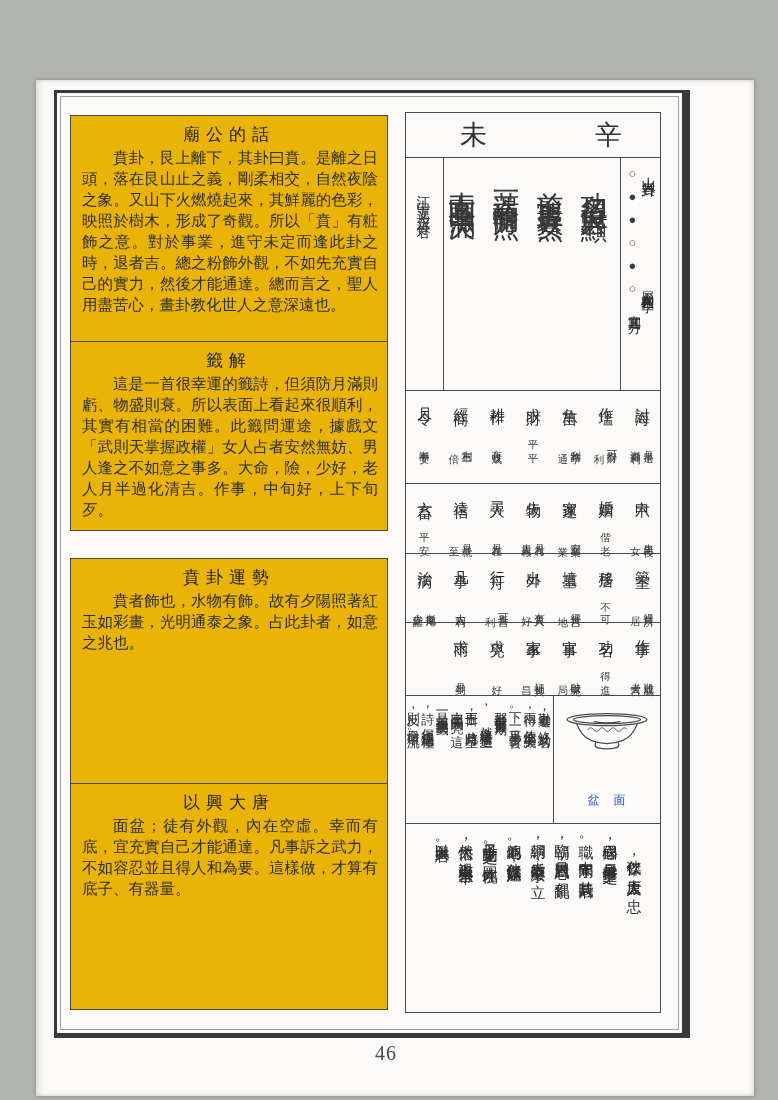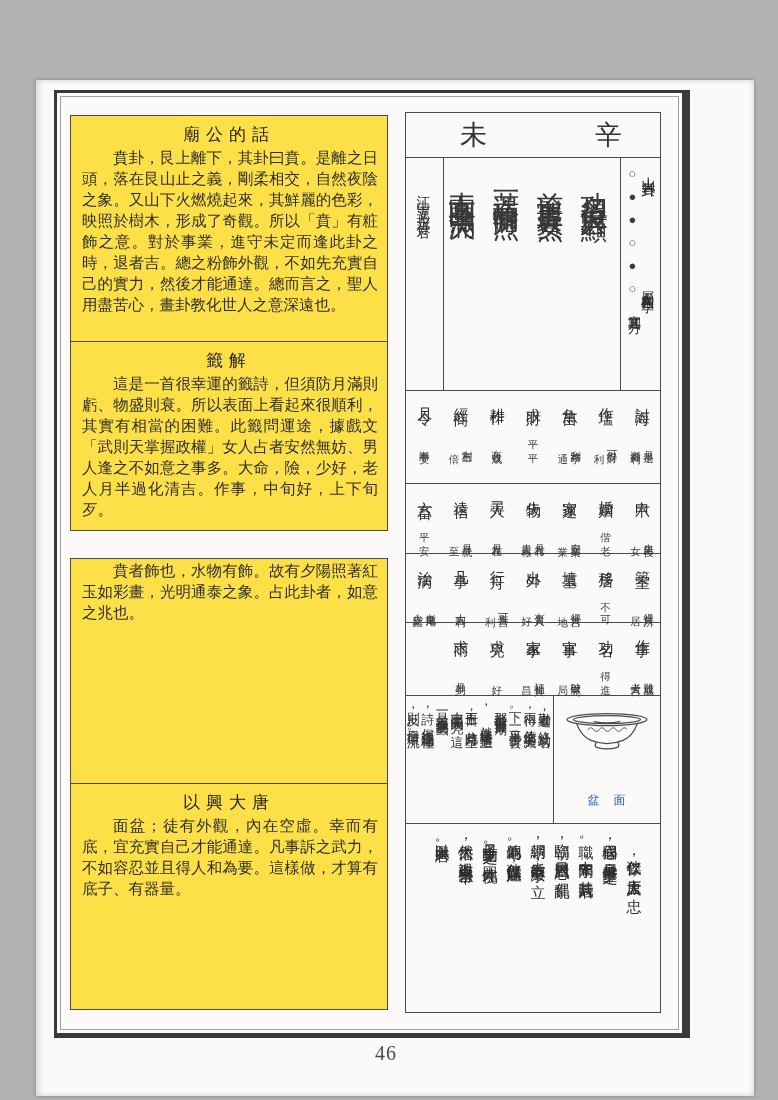--- a/index.html
+++ b/index.html
@@ -21,21 +21,21 @@
     box-sizing:border-box;
   }
   .frame::after{content:"";position:absolute;inset:3px;border:1px solid #a0a09c;pointer-events:none;}
   .pagenum{
     position:absolute;left:336px;top:1042px;width:100px;text-align:center;
     font-size:20px;color:#4a4a4a;letter-spacing:1px;
   }
   
   .lbox{
     position:absolute;left:70px;width:318px;border:1px solid #4a4a4a;
-    box-sizing:border-box;background:#fde047;
+    box-sizing:border-box;background:#eab308;
   }
   .box-title{text-align:center;font-size:17px;letter-spacing:6px;padding-top:7px;color:#222;}
   .box-body{
     padding:3px 9px 0 11px;font-size:15.5px;line-height:21px;
     text-align:justify;text-indent:2em;color:#2e2e2e;font-family:Liberation Mono, monospace;
   }
   
   .rcol{
     position:absolute;left:405px;top:112px;width:256px;height:901px;
     border:1px solid #4a4a4a;box-sizing:border-box;background:#fbfaf8;
@@ -99,20 +99,21 @@
 
 <div class="lbox" style="top:115px;height:227px;">
   <div class="box-title">廟公的話</div>
   <div class="box-body">賁卦，艮上離下，其卦曰賁。是離之日頭，落在艮山止之義，剛柔相交，自然夜陰之象。又山下火燃燒起來，其鮮麗的色彩，映照於樹木，形成了奇觀。所以「賁」有粧飾之意。對於事業，進守未定而逢此卦之時，退者吉。總之粉飾外觀，不如先充實自己的實力，然後才能通達。總而言之，聖人用盡苦心，畫卦教化世人之意深遠也。</div>
 </div>
 <div class="lbox" style="top:341px;height:190px;">
   <div class="box-title">籤解</div>
   <div class="box-body">這是一首很幸運的籤詩，但須防月滿則虧、物盛則衰。所以表面上看起來很順利，其實有相當的困難。此籤問運途，據戲文「武則天掌握政權」女人占者安然無妨、男人逢之不如意之事多。大命，險，少好，老人月半過化清吉。作事，中旬好，上下旬歹。</div>
 </div>
 <div class="lbox" style="top:558px;height:226px;">
+  <div class="box-title">賁卦運勢</div>
   <div class="box-body">賁者飾也，水物有飾。故有夕陽照著紅玉如彩畫，光明通泰之象。占此卦者，如意之兆也。</div>
 </div>
 <div class="lbox" style="top:783px;height:227px;">
   <div class="box-title">以興大唐</div>
   <div class="box-body">面盆；徒有外觀，內在空虛。幸而有底，宜充實自己才能通達。凡事訴之武力，不如容忍並且得人和為要。這樣做，才算有底子、有器量。</div>
 </div>
 
 <div class="rcol">
 
   <div class="rc-header">

